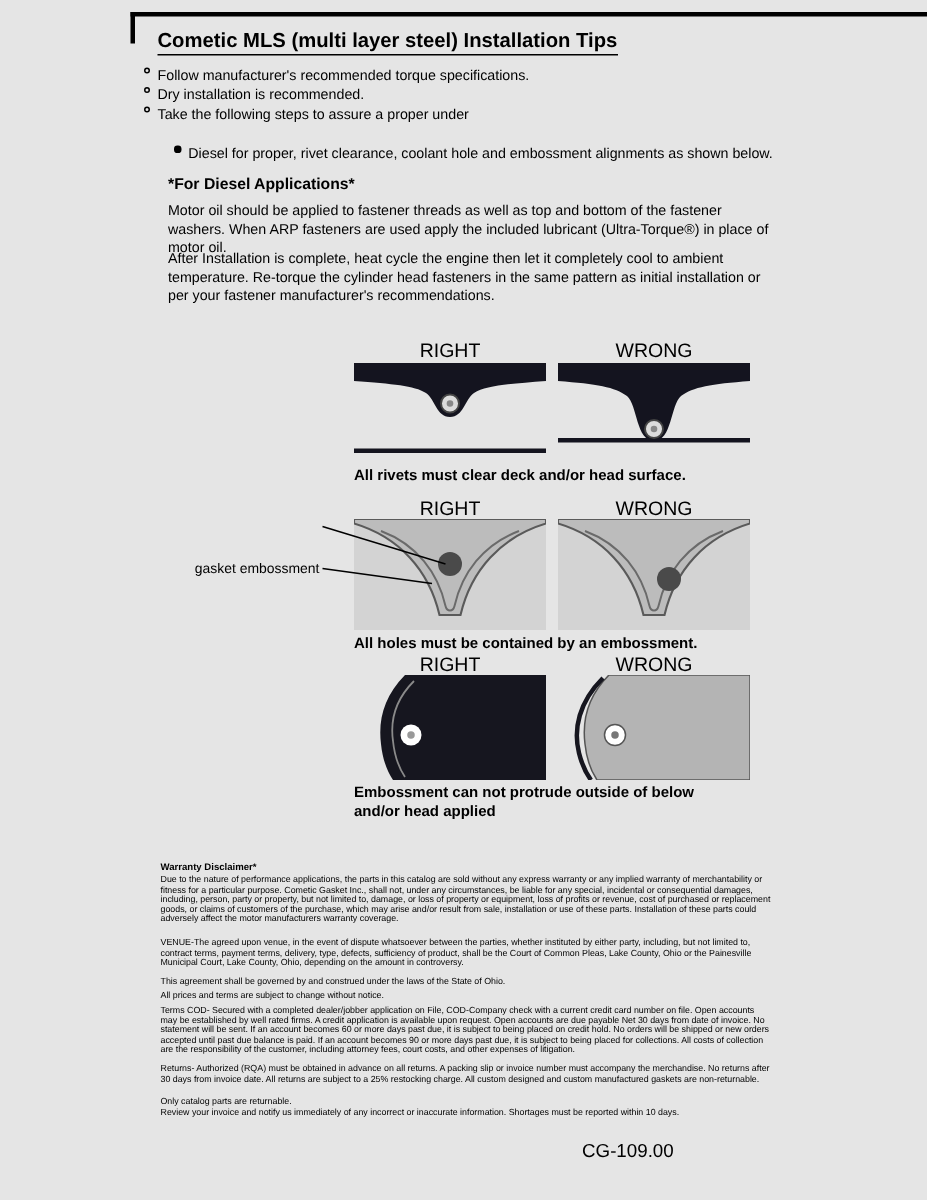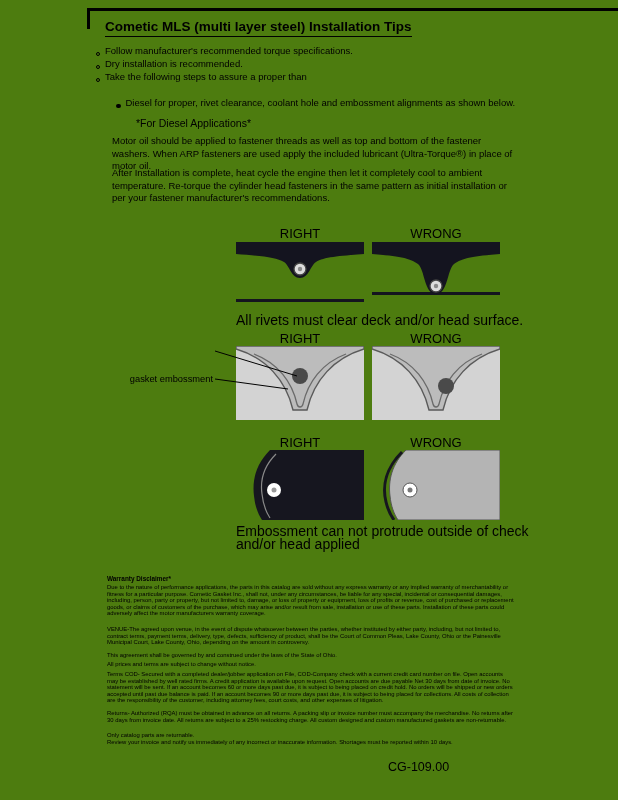--- a/index.html
+++ b/index.html
@@ -1,29 +1,29 @@
 <!DOCTYPE html>
 <html><head>
 <meta charset="utf-8">
 <style>
   * { margin:0; padding:0; box-sizing:border-box; }
   body { font-family:"Liberation Sans","DejaVu Sans",sans-serif; background:#ffffff; color:#000; }
-  #page { position:relative; width:618px; height:800px; background:#4d7c0f; overflow:hidden; }
+  #page { position:relative; width:618px; height:800px; background:#e5e5e5; overflow:hidden; }
   .abs { position:absolute; }
   .bar { background:#000; }
   .title { font-size:13.5px; font-weight:bold; display:inline-block; border-bottom:1.5px solid #000; padding-bottom:2px; white-space:nowrap; }
-  .tip-line { display:flex; align-items:flex-end; font-size:9.5px; white-space:nowrap; }
+  .tip-line { display:flex; align-items:flex-start; font-size:9.5px; white-space:nowrap; }
   .b-circle { display:inline-block; width:4px; height:4px; border:1px solid #000; border-radius:50%; margin-right:5px; flex:0 0 auto; }
   .b-dot { display:inline-block; width:4.5px; height:4.5px; background:#000; border-radius:50%; margin-right:5px; flex:0 0 auto; }
-  .bold-head { font-size:10.5px; font-weight:normal;margin-left:24px; }
+  .bold-head { font-size:10.5px; font-weight:bold; }
   .body-text { font-size:9.5px; line-height:12.5px; width:403px; }
   .diag-h { font-size:13px; width:128px; text-align:center; }
   .diag { width:128px; }
   .diag svg { display:block; width:100%; height:100%; }
-  .caption { font-size:14px; }
+  .caption { font-size:10px;font-weight:bold; }
   .ptr-label { font-size:9.3px; line-height:11px; text-align:right; width:104px; }
   .fine-head { font-size:6.4px; font-weight:bold; }
   .fine { font-size:5.9px; line-height:6.5px; width:408px; }
   .footer-code { font-size:12.5px; }
 </style>
 </head>
 <body>
 
 <div id="page">
 
@@ -35,21 +35,21 @@
   <div class="abs tip-line" style="left:96px;top:45px">
     <span class="b-circle"></span>
     <span>Follow manufacturer's recommended torque specifications.</span>
   </div>
   <div class="abs tip-line" style="left:96px;top:58px">
     <span class="b-circle"></span>
     <span>Dry installation is recommended.</span>
   </div>
   <div class="abs tip-line" style="left:96px;top:71px">
     <span class="b-circle"></span>
-    <span>Take the following steps to assure a proper than</span>
+    <span>Take the following steps to assure a proper under</span>
   </div>
   <div class="abs tip-line" style="left:116px;top:97px">
     <span class="b-dot"></span>
     <span>Diesel for proper, rivet clearance, coolant hole and embossment alignments as shown below.</span>
   </div>
 
   <div class="abs bold-head" style="left:112px;top:117px">*For Diesel Applications*</div>
   <div class="abs body-text" style="left:112px;top:135px">Motor oil should be applied to fastener threads as well as top and bottom of the fastener washers. When ARP fasteners are used apply the included lubricant (Ultra-Torque®) in place of motor oil.</div>
   <div class="abs body-text" style="left:112px;top:167px">After Installation is complete, heat cycle the engine then let it completely cool to ambient temperature. Re-torque the cylinder head fasteners in the same pattern as initial installation or per your fastener manufacturer's recommendations.</div>
 
@@ -94,20 +94,21 @@
       <path d="M18,8 C42,17 56,36 61,58 C62,62 66,62 67,58 C72,36 86,17 110,8" fill="none" stroke="#6a6a6a" stroke-width="1.3"></path>
       <circle cx="74" cy="40" r="8" fill="#4a4a4a"></circle>
     </svg>
   </div>
 
   <svg class="abs" style="left:0;top:335px;width:618px;height:100px;pointer-events:none">
     <line x1="215" y1="16" x2="297" y2="41" stroke="#000" stroke-width="1"></line>
     <line x1="215" y1="44" x2="288" y2="54" stroke="#000" stroke-width="1"></line>
   </svg>
 
+  <div class="abs caption" style="left:236px;top:424px">All holes must be contained by an embossment.</div>
 
   <div class="abs diag-h" style="left:236px;top:435px">RIGHT</div>
   <div class="abs diag-h" style="left:372px;top:435px">WRONG</div>
 
   <div class="abs diag" style="left:236px;top:450px;height:70px">
     <svg viewBox="0 0 128 70">
       <path d="M34,0 C20,14 16,30 18,46 C19,56 22,64 26,70 L128,70 L128,0 Z" fill="#16161f"></path>
       <path d="M40,4 C28,16 24,30 26,44 C27,54 30,62 34,68" fill="none" stroke="#8a8a8a" stroke-width="1.2"></path>
       <circle cx="38" cy="40" r="7" fill="#ffffff"></circle>
       <circle cx="38" cy="40" r="2.5" fill="#999"></circle>
@@ -115,21 +116,21 @@
   </div>
   <div class="abs diag" style="left:372px;top:450px;height:70px">
     <svg viewBox="0 0 128 70">
       <path d="M34,0 C20,14 16,30 18,46 C19,56 22,64 26,70 L128,70 L128,0 Z" fill="#b4b4b4" stroke="#555" stroke-width="1"></path>
       <path d="M30,2 C14,18 10,36 14,52 C16,60 19,66 22,70" fill="none" stroke="#16161f" stroke-width="3"></path>
       <circle cx="38" cy="40" r="7" fill="#ffffff" stroke="#555" stroke-width="1"></circle>
       <circle cx="38" cy="40" r="2.5" fill="#777"></circle>
     </svg>
   </div>
 
-  <div class="abs caption" style="left:236px;top:523px">Embossment can not protrude outside of check</div>
+  <div class="abs caption" style="left:236px;top:523px">Embossment can not protrude outside of below</div>
   <div class="abs caption" style="left:236px;top:536px">and/or head applied</div>
 
   <div class="abs fine-head" style="left:107px;top:575px">Warranty Disclaimer*</div>
   <div class="abs fine" style="left:107px;top:584px">Due to the nature of performance applications, the parts in this catalog are sold without any express warranty or any implied warranty of merchantability or fitness for a particular purpose.  Cometic Gasket Inc., shall not, under any circumstances, be liable for any special, incidental or consequential damages, including, person, party or property, but not limited to, damage, or loss of property or equipment, loss of profits or revenue, cost of purchased or replacement goods, or claims of customers of the purchase, which may arise and/or result from sale, installation or use of these parts.  Installation of these parts could adversely affect the motor manufacturers warranty coverage.</div>
   <div class="abs fine" style="left:107px;top:626px">VENUE-The agreed upon venue, in the event of dispute whatsoever between the parties, whether instituted by either party, including, but not limited to, contract terms, payment terms, delivery, type, defects, sufficiency of product, shall be the Court of Common Pleas, Lake County, Ohio or the Painesville Municipal Court, Lake County, Ohio, depending on the amount in controversy.</div>
   <div class="abs fine" style="left:107px;top:652px">This agreement shall be governed by and construed under the laws of the State of Ohio.</div>
   <div class="abs fine" style="left:107px;top:661px">All prices and terms are subject to change without notice.</div>
   <div class="abs fine" style="left:107px;top:671px">Terms COD- Secured with a completed dealer/jobber application on File, COD-Company check with a current credit card number on file.  Open accounts may be established by well rated firms.  A credit application is available upon request.  Open accounts are due payable Net 30 days from date of invoice.  No statement will be sent.  If an account becomes 60 or more days past due, it is subject to being placed on credit hold.  No orders will be shipped or new orders accepted until past due balance is paid.  If an account becomes 90 or more days past due, it is subject to being placed for collections.  All costs of collection are the responsibility of the customer, including attorney fees, court costs, and other expenses of litigation.</div>
   <div class="abs fine" style="left:107px;top:710px">Returns- Authorized (RQA) must be obtained in advance on all returns.  A packing slip or invoice number must accompany the merchandise.  No returns after 30 days from invoice date.  All returns are subject to a 25% restocking charge.  All custom designed and custom manufactured gaskets are non-returnable.</div>
   <div class="abs fine" style="left:107px;top:732px">Only catalog parts are returnable.</div>

